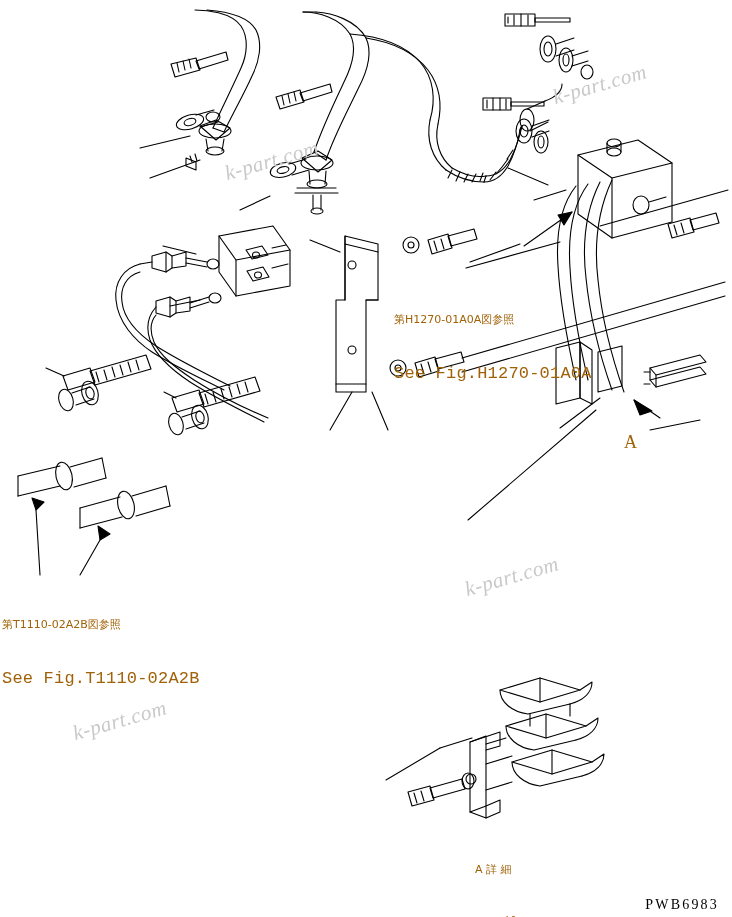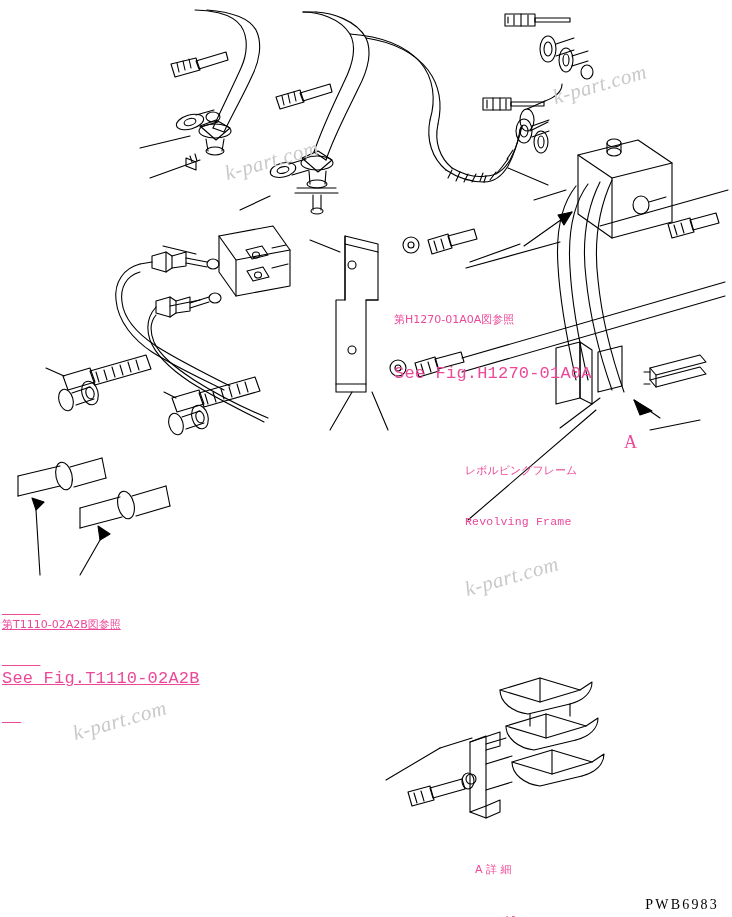--- a/index.html
+++ b/index.html
@@ -21,37 +21,37 @@
     left: 0;
     top: 0;
     width: 732px;
     height: 917px;
   }
   .label {
     position: absolute;
     white-space: pre;
     line-height: 1.18;
     font-family: "Liberation Mono", "DejaVu Sans Mono", monospace;
-    color: #ec4899;
+    color: #a16207;
   }
   .label .jp {
     display: block;
     font-family: "DejaVu Sans", sans-serif;
     font-size: 11px;
     letter-spacing: 0px;
   }
   .label .en {
     display: block;
     font-size: 11.5px;
     letter-spacing: 0.2px;
   }
   .ref-note .jp { font-size: 11px; }
   .ref-note .en { font-size: 17px; }
   #lbl-fig-h1270 { left: 394px; top: 276px; }
-  #lbl-fig-t1110 { left: 2px;  top: 581px; text-decoration: underline; }
+  #lbl-fig-t1110 { left: 2px;  top: 581px; }
   #lbl-revolving-frame { left: 465px; top: 427px; }
   #lbl-detail-a { left: 475px; top: 826px; }
   #lbl-a-marker {
     left: 624px; top: 432px;
     font-size: 18px;
     font-family: "Liberation Serif", serif;
   }
   #sheet-number {
     position: absolute;
     right: 13px;
@@ -339,24 +339,20 @@
   <div class="label ref-note" id="lbl-fig-h1270">
     <span class="jp">第H1270-01A0A図参照</span>
     <span class="en">See Fig.H1270-01A0A</span>
   </div>
 
   <div class="label ref-note" id="lbl-fig-t1110">
     <span class="jp">第T1110-02A2B図参照</span>
     <span class="en">See Fig.T1110-02A2B</span>
   </div>
 
-  <div class="label" id="lbl-revolving-frame">
-    <span class="jp">レボルビングフレーム</span>
-    <span class="en">Revolving Frame</span>
-  </div>
 
   <div class="label" id="lbl-detail-a">
     <span class="jp">A 詳 細</span>
     <span class="en">Detail A</span>
   </div>
 
   <div class="label" id="lbl-a-marker">A</div>
 
   <div id="sheet-number">PWB6983</div>
 

